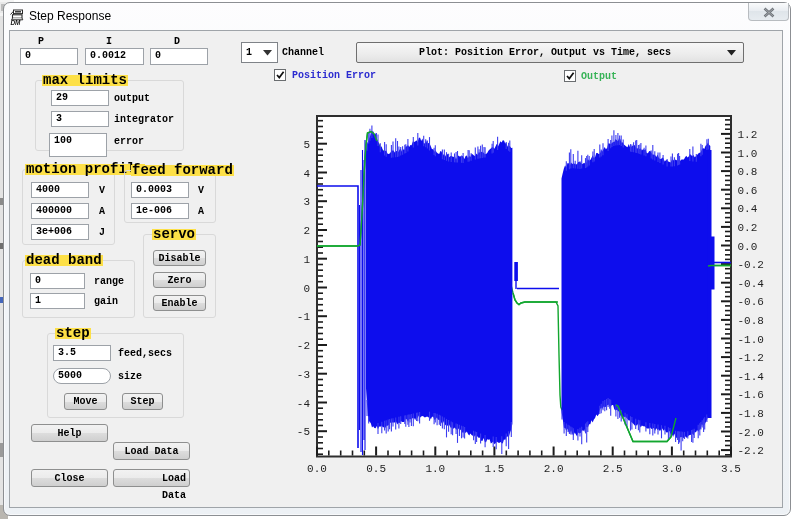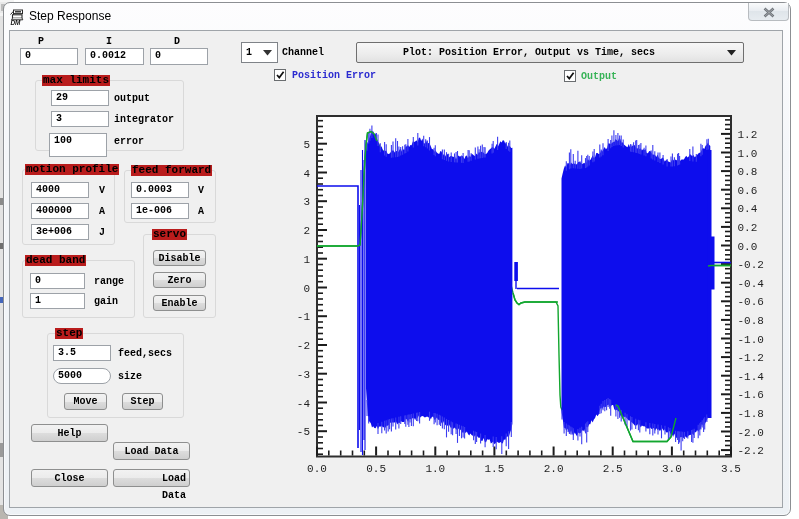--- a/index.html
+++ b/index.html
@@ -10,21 +10,21 @@
   box-shadow:0 0 0 1px rgba(255,255,255,0.6) inset; }
 #client { position:absolute; left:9px; top:30px; width:774px; height:478px; background:#f0f0f0;
   border:1px solid #9fa4a9; }
 #title { position:absolute; left:29px; top:9px; font-family:"Liberation Sans", sans-serif; font-size:12px; color:#000;text-align:right; }
 #closebtn { position:absolute; left:748px; top:3px; width:41px; height:18px; border:1px solid #b8bcc0;
   border-top:none; border-radius:0 0 4px 4px; background:linear-gradient(#fafbfc,#e9edf1 45%,#dfe5ea 50%,#e7ecf0); }
 .lbl { position:absolute; font-size:10px; font-weight:bold; color:#000; white-space:pre; line-height:12px; }
 .fld { position:absolute; background:#fff; border:1px solid #9da2a8; font-size:10px; font-weight:bold; color:#000;
   line-height:14px; padding-left:4px; }
 .grp { position:absolute; border:1px solid #d9d9d9; border-radius:3px; }
-.gt  { position:absolute; font-size:11px; font-weight:bold; color:#000; background:#b91c1c; padding:0 1px; line-height:11px; }
+.gt  { position:absolute; font-size:14px; font-weight:bold; color:#000; background:#fde047; padding:0 1px; line-height:11px; }
 .btn { position:absolute; border:1px solid #8e8f8f; border-radius:3px; text-align:center; font-size:10px; font-weight:bold; color:#000;
   background:linear-gradient(#f2f2f2,#ebebeb 50%,#dddddd 50%,#cfcfcf); }
 .cb  { position:absolute; width:12px; height:12px; background:#fff; border:1px solid #6a6d70; }
 </style></head><body>
 <div id="scene">
 
   <div class="abs" style="left:0;top:0;width:14px;height:16px;background:#f4f4f4;"></div>
   <div class="abs" style="left:0;top:2px;width:9px;height:11px;background:#e9e9e9;"></div>
   <div class="abs" style="left:1px;top:4px;width:5px;height:7px;background:#888;opacity:.45;"></div>
   <div class="abs" style="left:0;top:16px;width:4px;height:500px;background:#e3e3e3;"></div>
@@ -60,21 +60,21 @@
   <div class="fld" style="left:150px;top:48px;width:58px;height:17px;">0</div>
 
   <div class="fld" style="left:241px;top:42px;width:37px;height:21px;line-height:19px;border-color:#7f8388;">1</div>
   <svg class="abs" style="left:263px;top:50px;" width="10" height="6">
       <path d="M0 0 L9 0 L4.5 5.5 Z" fill="#333"></path>
     </svg>
   <div class="lbl" style="left:282px;top:47px;">Channel</div>
 
   <div class="abs" style="left:356px;top:42px;width:388px;height:21px;border:1px solid #6f6f6f;border-radius:2px;
        background:linear-gradient(#f7f7f7,#ececec 60%,#e2e2e2);"></div>
-  <div class="lbl" style="left:360px;top:47px;padding-left:43px;">Plot: Position Error, Output vs Time, secs</div>
+  <div class="lbl" style="left:376px;top:47px;padding-left:43px;">Plot: Position Error, Output vs Time, secs</div>
   <svg class="abs" style="left:727px;top:50px;" width="10" height="6">
       <path d="M0 0 L9 0 L4.5 5.5 Z" fill="#222"></path>
     </svg>
 
   <div class="cb" style="left:274px;top:69px;"></div>
   <svg class="abs" style="left:275px;top:70px;" width="11" height="11">
       <path d="M2 5 L4.3 7.6 L8.6 1.8" stroke="#111" stroke-width="1.7" fill="none"></path>
     </svg>
   <div class="lbl" style="left:292px;top:70px;color:#2b2bd0;">Position Error</div>
   <div class="cb" style="left:564px;top:70px;"></div>

